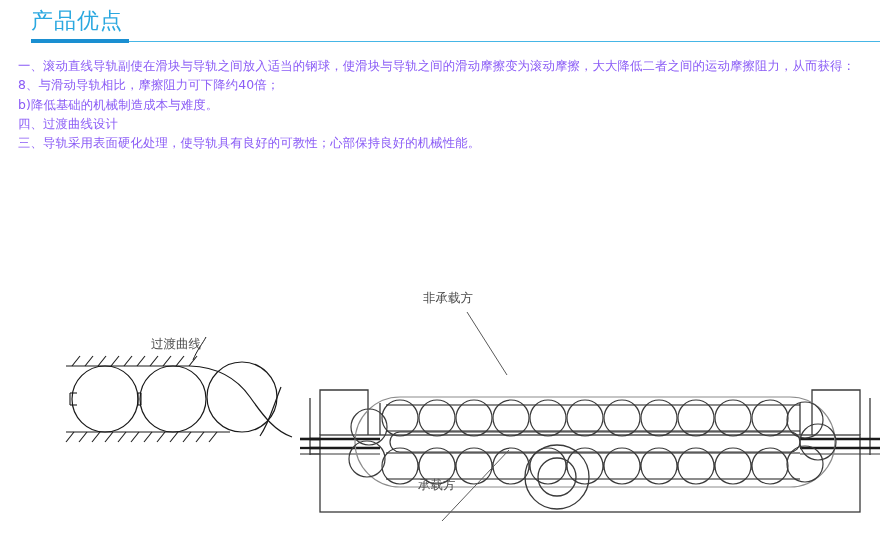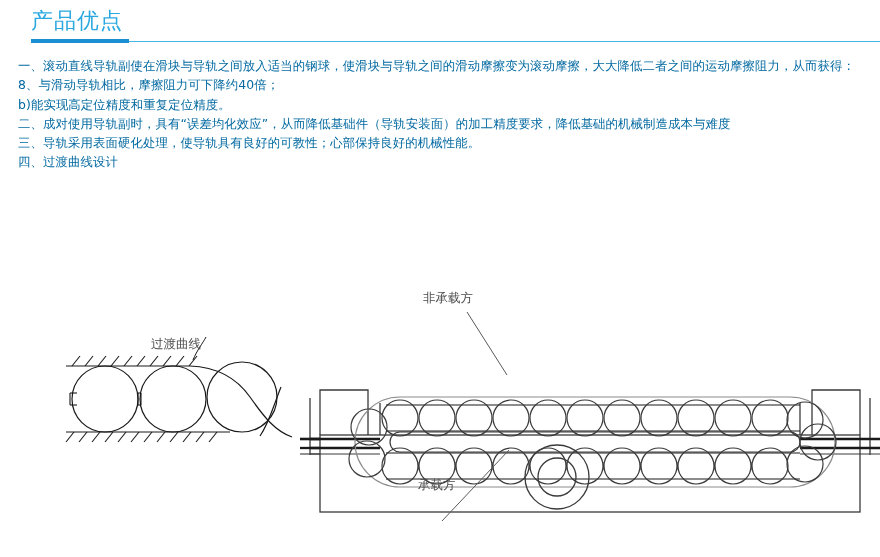--- a/index.html
+++ b/index.html
@@ -59,21 +59,21 @@
   }
 
   
   .body-text {
     position: absolute;
     left: 18px;
     top: 56px;
     width: 856px;
     font-size: 12.4px;
     line-height: 19.3px;
-    color: #0369a1;
+    color: #8b5cf6;
     letter-spacing: 0.1px;
   }
   .body-text p {
     margin: 0;
     padding: 0;
     white-space: nowrap;
   }
   .lvl-0 { padding-left: 0px; }
   .lvl-1 { padding-left: 28px; }
   .lvl-2 { padding-left: 55px; }
@@ -100,24 +100,23 @@
 
   <div class="header">
     <div class="header-title">产品优点</div>
     <div class="header-rule"></div>
     <div class="header-rule-strong"></div>
   </div>
 
   <div class="body-text">
     <p class="lvl-0">一、滚动直线导轨副使在滑块与导轨之间放入适当的钢球，使滑块与导轨之间的滑动摩擦变为滚动摩擦，大大降低二者之间的运动摩擦阻力，从而获得：</p>
     <p class="lvl-1">8、与滑动导轨相比，摩擦阻力可下降约40倍；</p>
-    <p class="lvl-2">b)能实现高定位精度和重复定位精度。</p>
-    <p class="lvl-0">二、成对使用导轨副时，具有“误差均化效应”，从而降低基础件（导轨安装面）的加工精度要求，降低基础的机械制造成本与难度</p>
+    <p class="lvl-2">b)降低基础的机械制造成本与难度。</p>
+    <p class="lvl-0">四、过渡曲线设计</p>
     <p class="lvl-0">三、导轨采用表面硬化处理，使导轨具有良好的可教性；心部保持良好的机械性能。</p>
-    <p class="lvl-0">四、过渡曲线设计</p>
   </div>
 
   <div class="figure-area">
     <svg width="880" height="302" viewBox="0 0 880 302" xmlns="http://www.w3.org/2000/svg">
 
       <g>
 
         <line x1="66" y1="111" x2="190" y2="111" stroke="#1a1a1a" stroke-width="1.2"></line>
 
         <g stroke="#1a1a1a" stroke-width="1.1">

